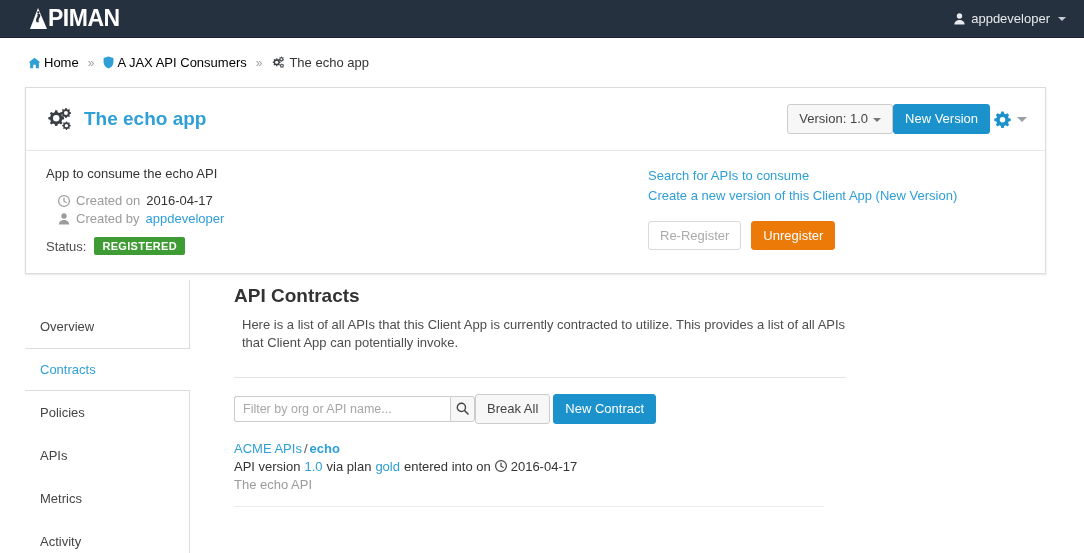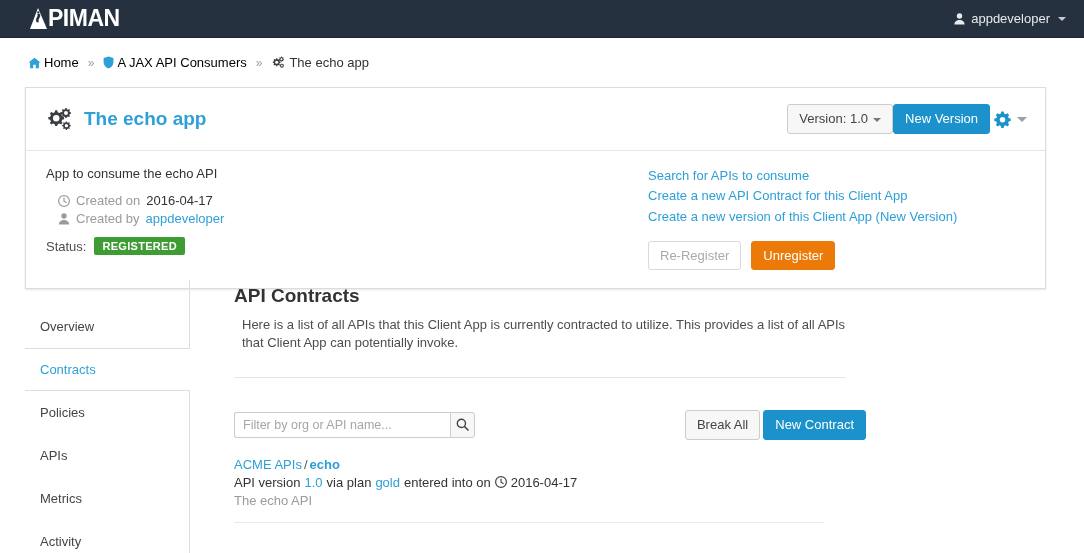--- a/index.html
+++ b/index.html
@@ -265,23 +265,22 @@
   }
   .toolbar-sep {
     border: 0;
     border-top: 1px solid #e5e5e5;
     margin: 24px 0 0 0;
     width: 612px;
   }
   .toolbar {
     display: flex;
     align-items: center;
-    justify-content: space-between;
-    width: 632px;
-    margin-top: 32px;
+    width: 688px;
+    margin-top: 16px;
   }
   .filter-group { display: flex; }
   .filter-input {
     width: 216px;
     height: 26px;
     border: 1px solid #cccccc;
     border-right: 0;
     border-radius: 3px 0 0 3px;
     padding: 0 8px;
     font-size: 12.5px;
@@ -446,21 +445,20 @@
 
       <div class="status-row">
         <span>Status:</span>
         <span class="badge-success">REGISTERED</span>
       </div>
     </div>
 
     <div class="card-col-right">
       <div class="link-list">
         <a href="#">Search for APIs to consume</a>
-        <a href="#">Create a new API Contract for this Client App</a>
         <a href="#">Create a new version of this Client App (New Version)</a>
       </div>
       <div class="reg-buttons">
         <button class="btn btn-disabled">Re-Register</button>
         <button class="btn btn-warning">Unregister</button>
       </div>
     </div>
   </div>
 </div>
 

